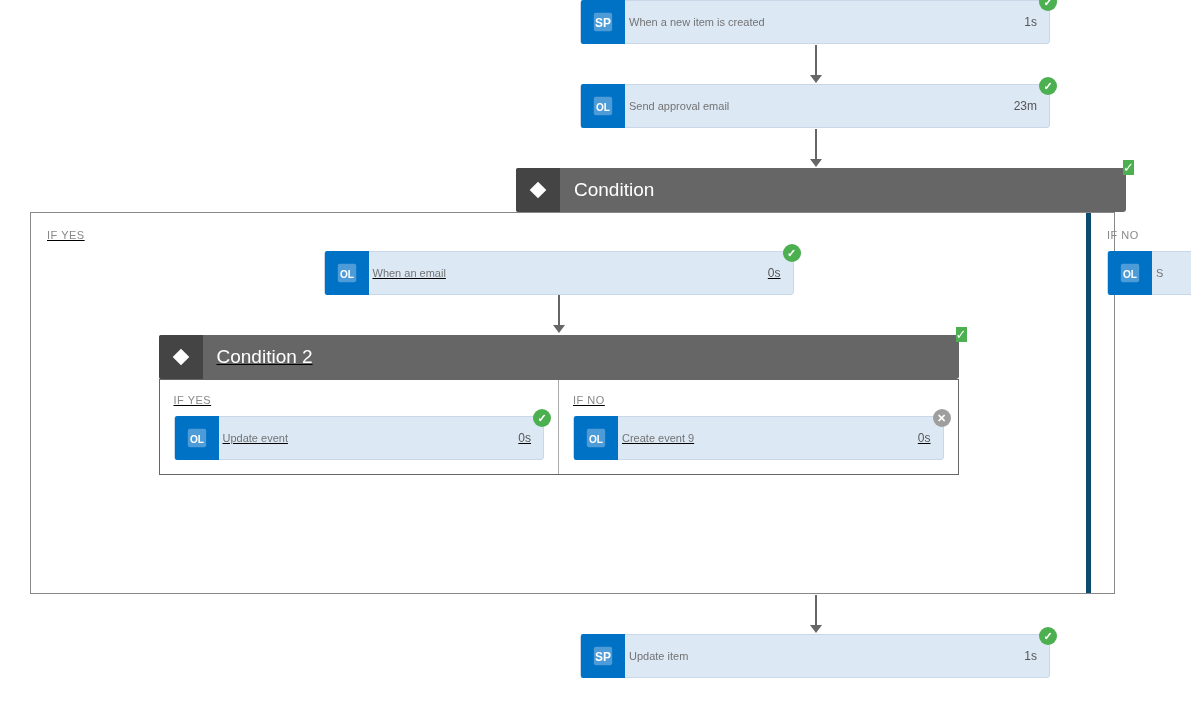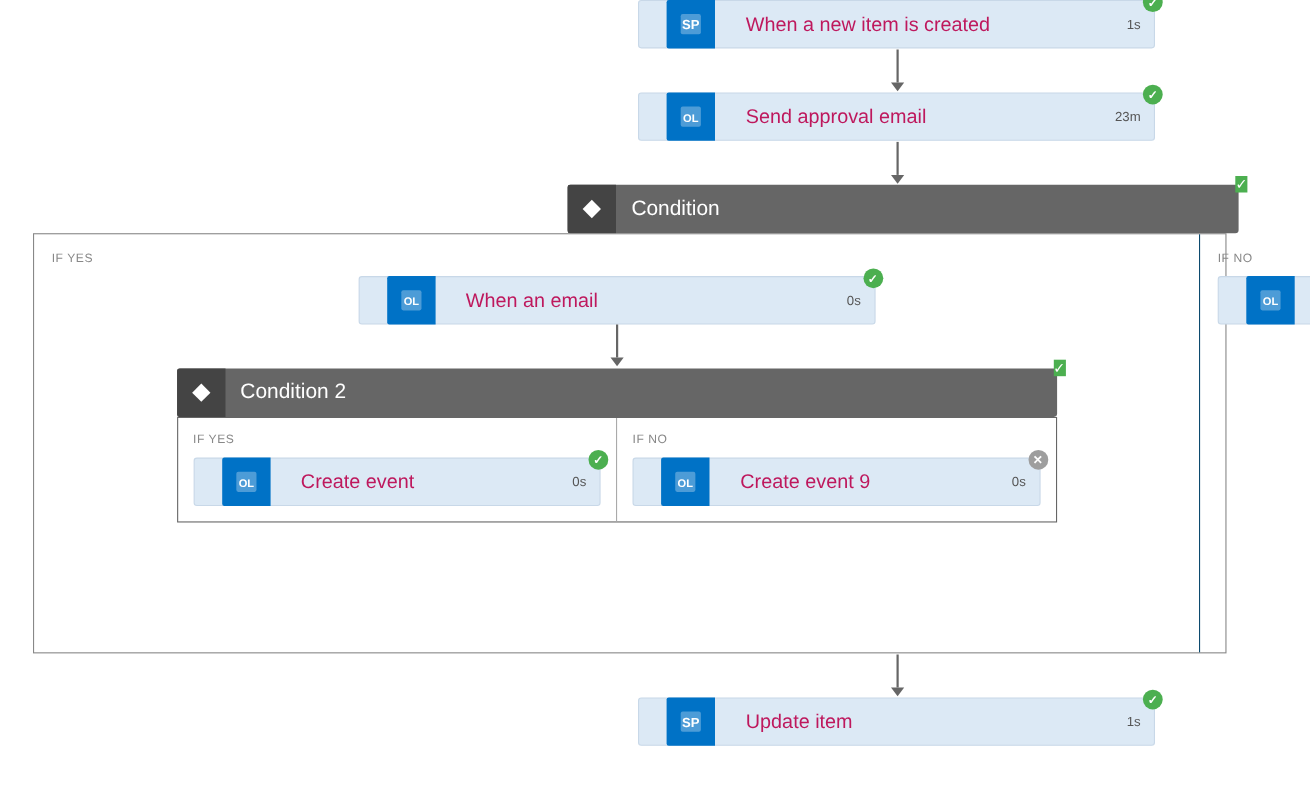--- a/index.html
+++ b/index.html
@@ -32,32 +32,31 @@
     }
     .step-card .icon-box {
       width: 44px;
       height: 44px;
       background: #0072c6;
       display: flex;
       align-items: center;
       justify-content: center;
       flex-shrink: 0;
       border-radius: 2px 0 0 2px;
-      margin-left: 25px;
     }
     .step-card .icon-box svg {
       width: 22px;
       height: 22px;
       fill: white;
     }
     .step-card .label {
       flex: 1;
-      padding: 0 28px;
-      color: #be185d;
-      font-size: 18px;
+      padding: 0 4px;
+      color: #737373;
+      font-size: 11px;
       white-space: nowrap;
     }
     .step-card .badge {
       padding: 0 10px;
       color: #555;
       font-size: 12px;
       margin-right: 2px;
       text-align: right;
     }
     .step-card .status-badge {
@@ -203,21 +202,21 @@
           <polygon points="12,2 22,12 12,22 2,12"></polygon>
         </svg>
       </div>
       <span class="label">Condition</span>
       <span class="status-badge success" style="position:absolute;top:-8px;right:-8px;">✓</span>
     </div>
   </div>
 
   <div class="abs" style="left: 30px; top: 212px; width: 1085px; height: 382px; border: 1px solid #888; display:flex;">
 
-    <div style="flex:1; padding: 16px; border-right: 1px solid #0c4a6e; min-width: 1060px; max-width: 1060px;">
+    <div style="flex:1; padding: 16px; border-right: 5px solid #0c4a6e; min-width: 1060px; max-width: 1060px; text-decoration: underline;">
       <div class="branch-label">IF YES</div>
 
       <div style="display:flex; flex-direction:column; align-items:center;">
         <div style="width: 470px;">
           <div class="step-card">
             <div class="icon-box">
               <svg viewBox="0 0 24 24">
                 <rect x="2" y="2" width="20" height="20" rx="2" fill="white" opacity="0.3"></rect>
                 <text x="12" y="17" text-anchor="middle" fill="white" font-size="11" font-weight="bold">OL</text>
               </svg>
@@ -249,21 +248,21 @@
           <div style="flex:1; padding:14px; border-right:1px solid #aaa;">
             <div class="branch-label">IF YES</div>
             <div style="width:100%;">
               <div class="step-card">
                 <div class="icon-box">
                   <svg viewBox="0 0 24 24">
                     <rect x="2" y="2" width="20" height="20" rx="2" fill="white" opacity="0.3"></rect>
                     <text x="12" y="17" text-anchor="middle" fill="white" font-size="11" font-weight="bold">OL</text>
                   </svg>
                 </div>
-                <span class="label">Create event</span>
+                <span class="label">Update event</span>
                 <span class="badge">0s</span>
                 <span class="status-badge success">✓</span>
               </div>
             </div>
           </div>
 
           <div style="flex:1; padding:14px;">
             <div class="branch-label">IF NO</div>
             <div style="width:100%;">
               <div class="step-card">

